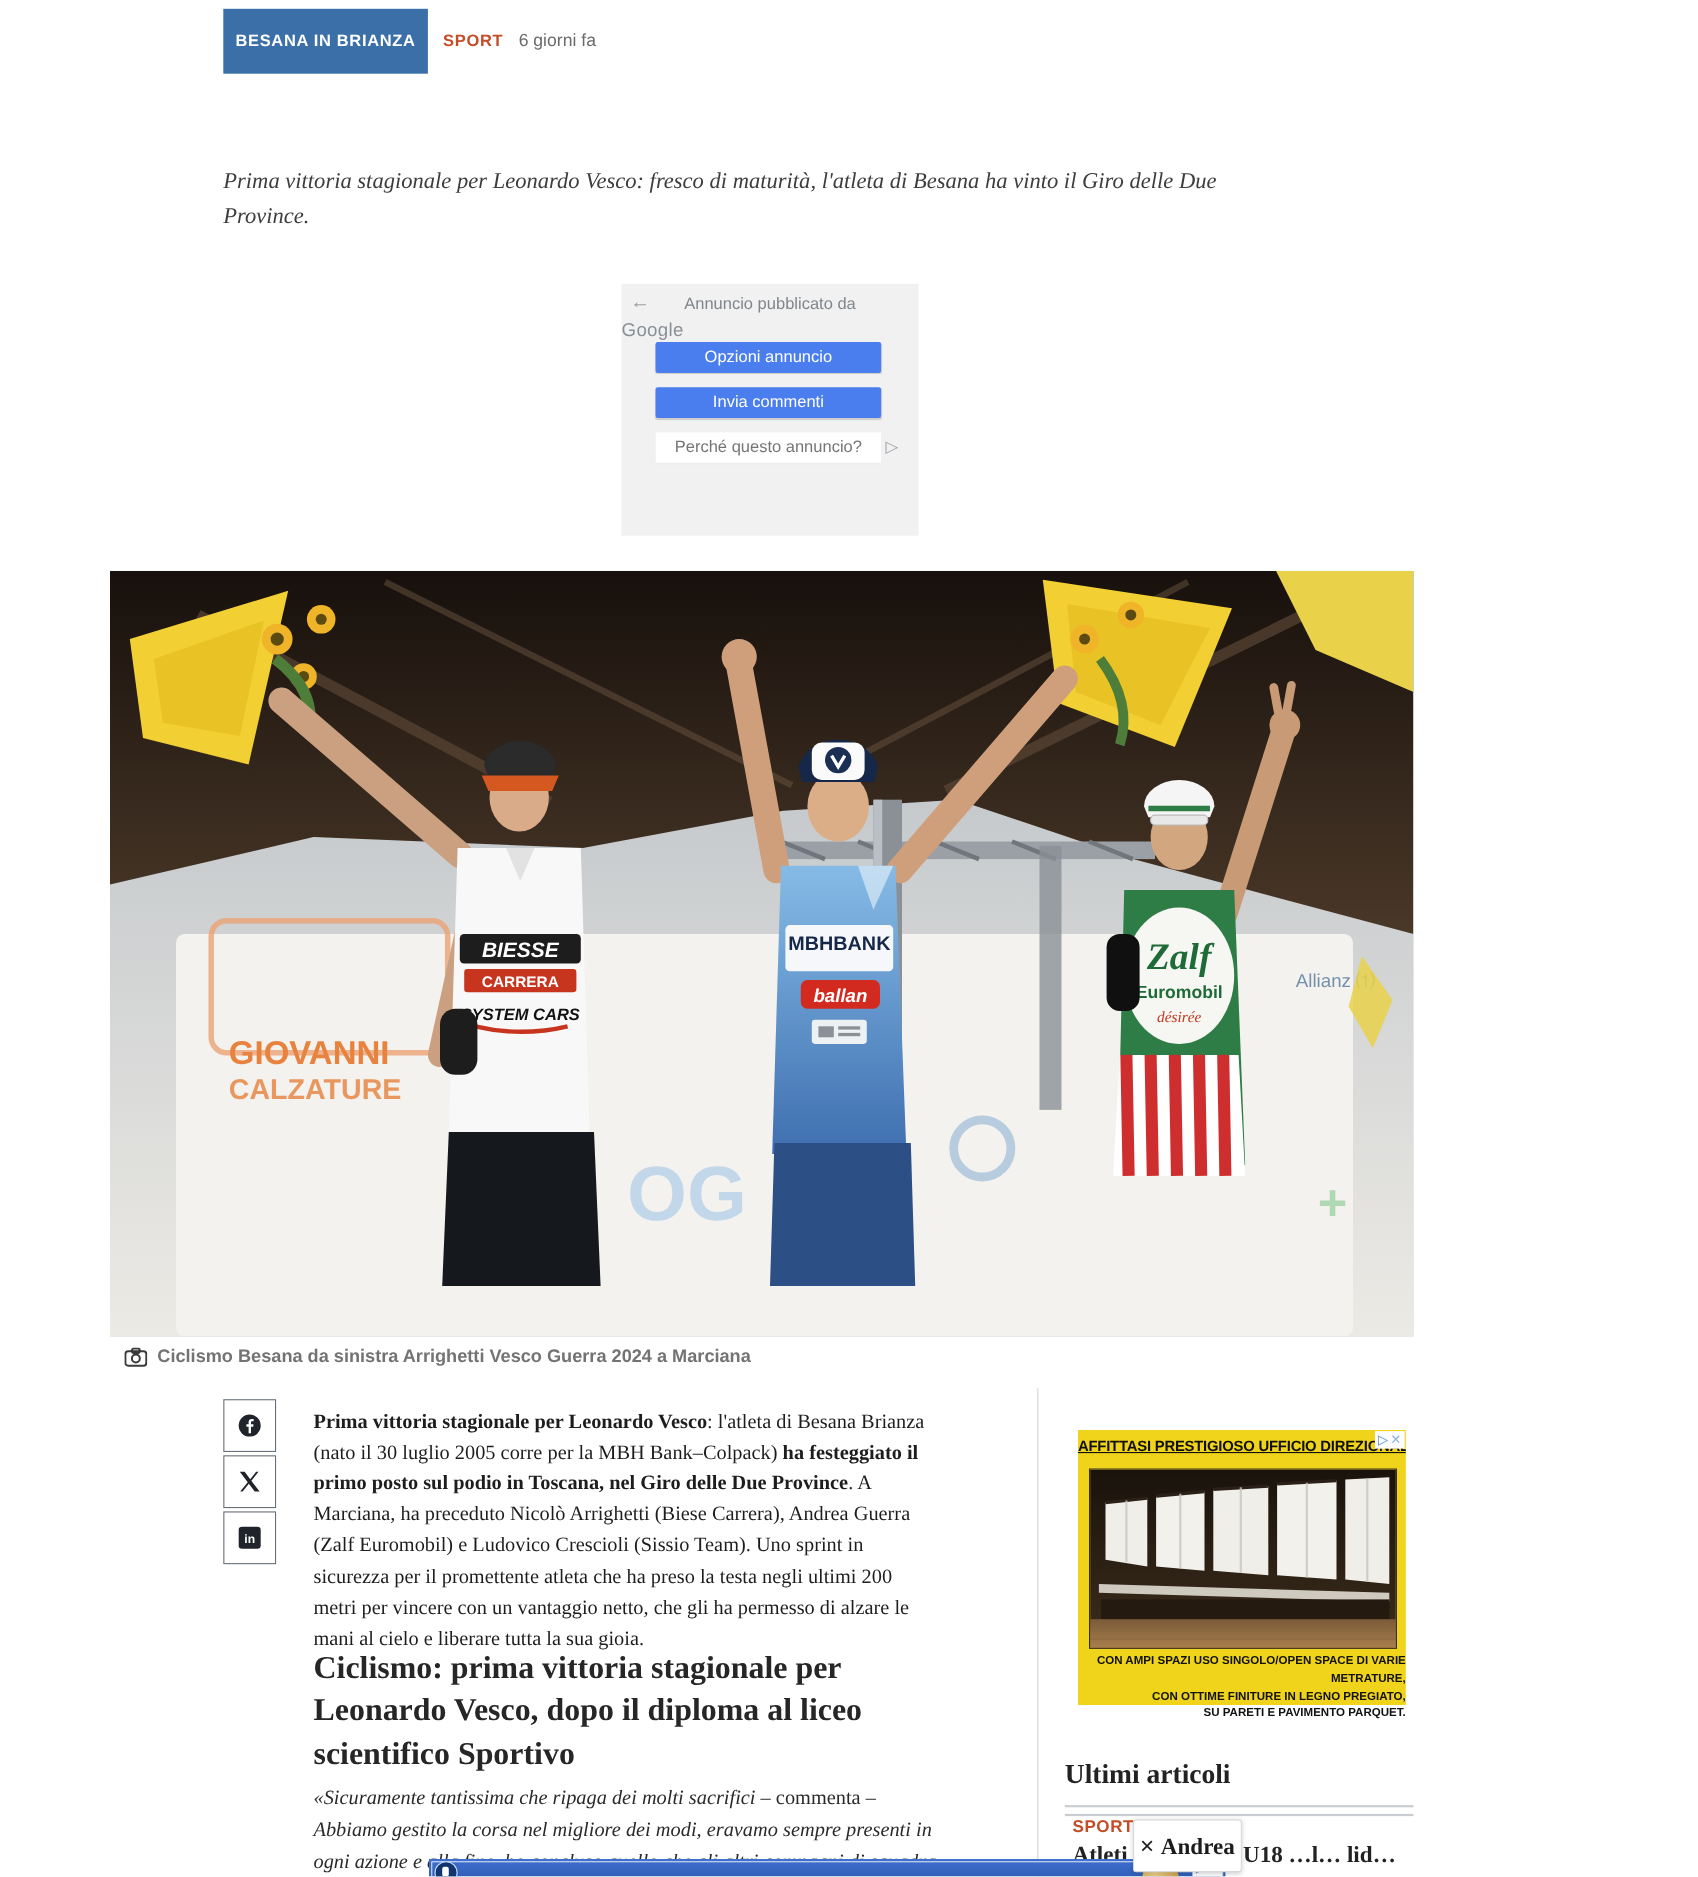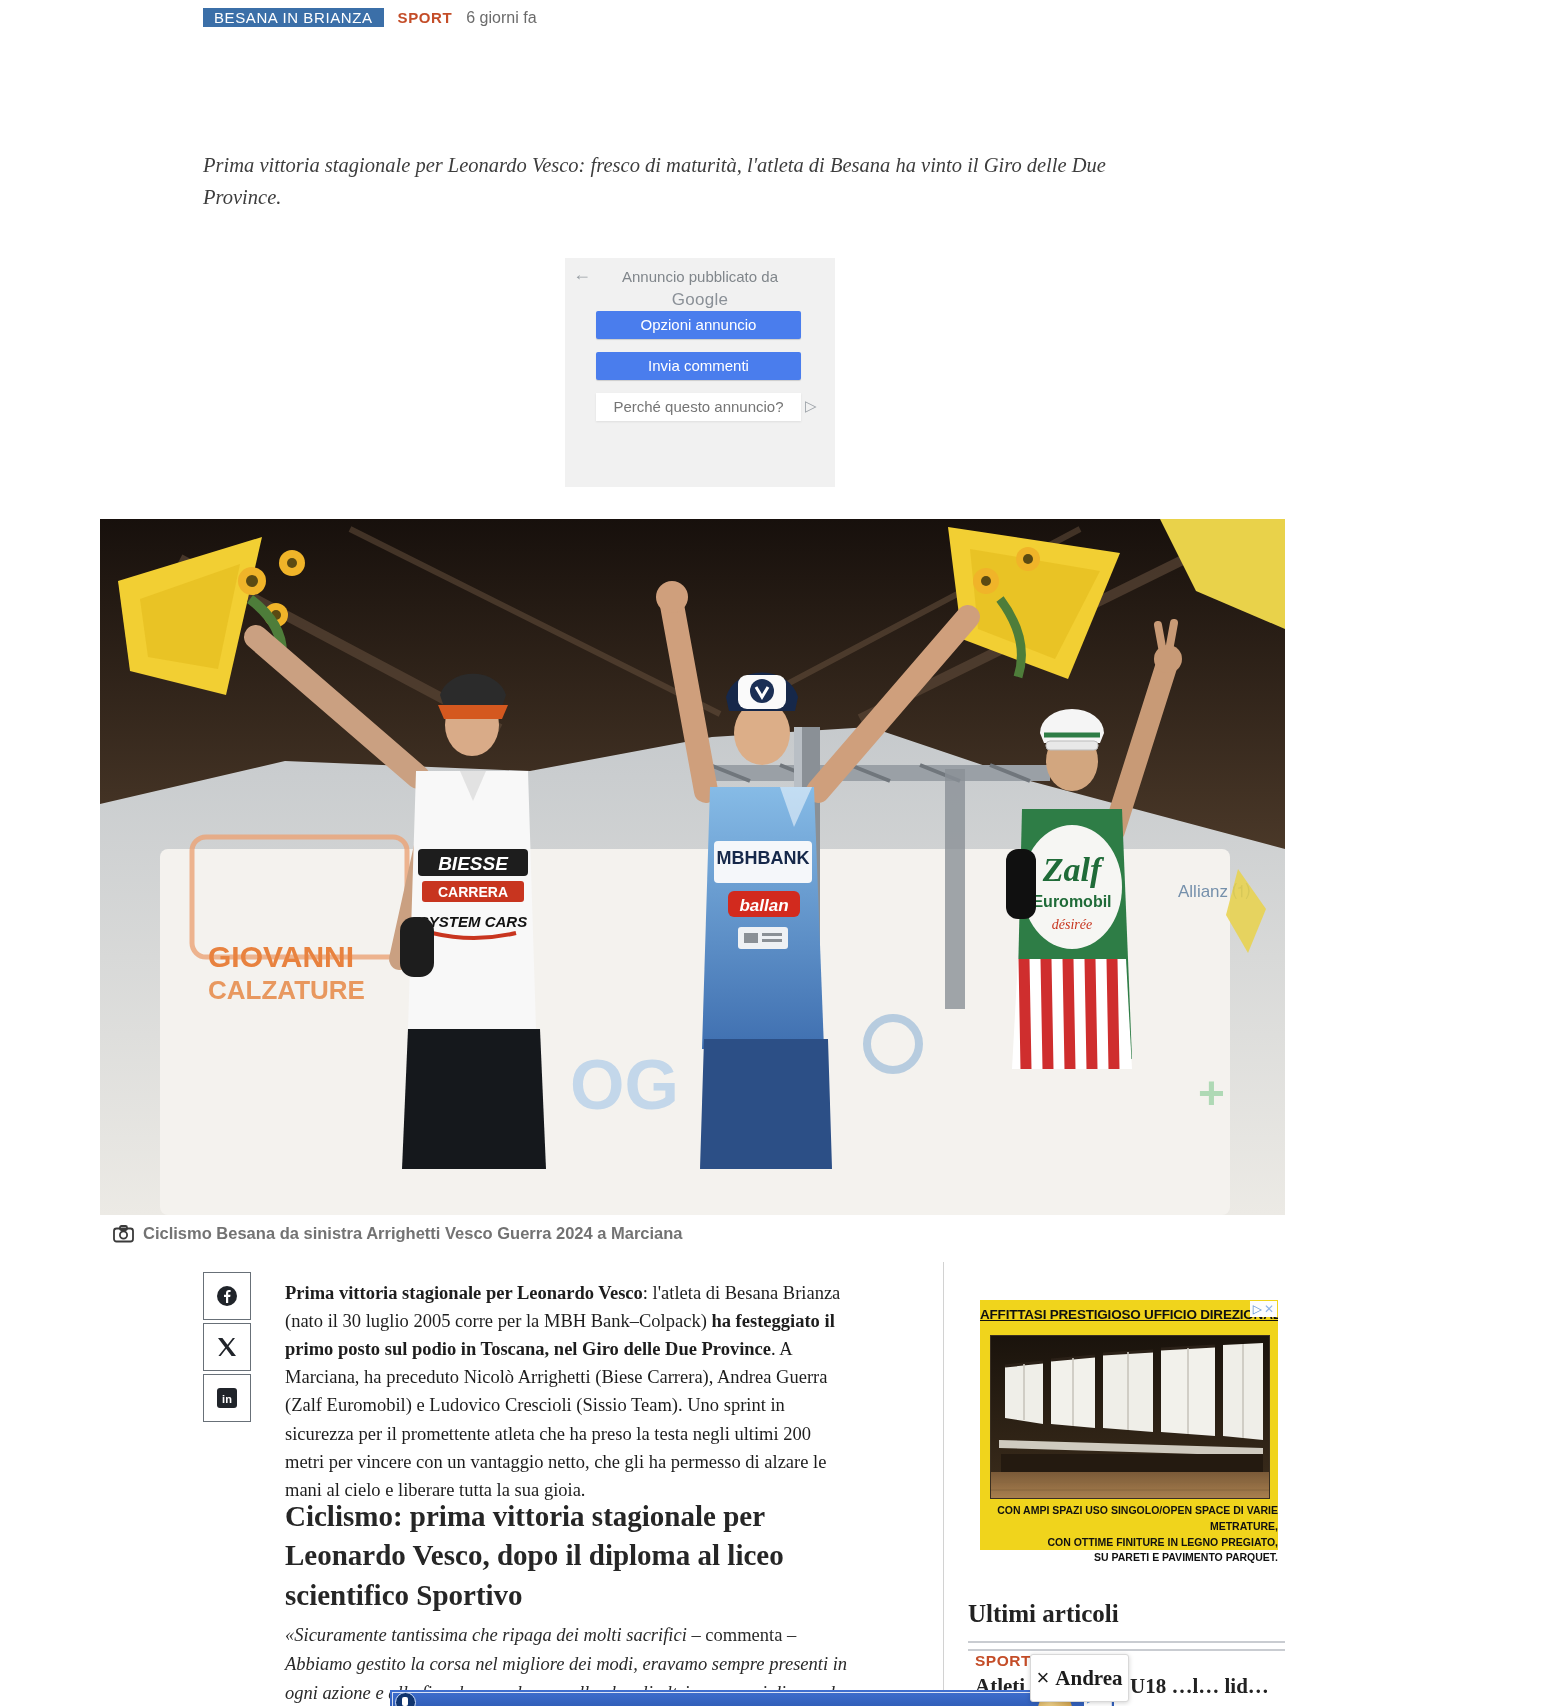--- a/index.html
+++ b/index.html
@@ -2,35 +2,35 @@
 <html><head>
 <meta charset="utf-8">
 <style>
   html,body{margin:0;padding:0;background:#fff;}
   .page{position:relative;width:1544px;height:1706px;background:#fff;overflow:hidden;
         font-family:"Liberation Sans","DejaVu Sans",sans-serif;color:#222;}
   .serif{font-family:"Liberation Serif","DejaVu Serif",serif;}
 
   
   .meta-row{position:absolute;left:203px;top:8px;display:flex;align-items:center;gap:14px;}
-  .badge{background:#3b6fa8;color:#fff;font-weight:400;font-size:15px;letter-spacing:.6px;
-         padding:1px 11px;}
+  .badge{background:#3b6fa8;color:#fff;font-weight:700;font-size:15px;letter-spacing:.6px;
+         padding:21px 11px;}
   .section-link{color:#c44d28;font-weight:700;font-size:15px;letter-spacing:.6px;}
   .time-ago{color:#6b6b6b;font-size:16px;}
 
   .headline{position:absolute;left:203px;top:50px;width:965px;font-weight:700;font-size:34px;
             line-height:1.3;color:#262626;letter-spacing:-.2px;}
   .standfirst{position:absolute;left:203px;top:150px;width:965px;font-style:italic;font-size:20.5px;
               line-height:1.55;color:#3d3d3d;}
 
   
   .gad{position:absolute;left:565px;top:258px;width:270px;height:229px;background:#f1f1f1;}
   .gad .back{position:absolute;left:8px;top:6px;font-size:18px;color:#9aa0a6;cursor:default;}
   .gad .l1{position:absolute;left:0;top:10px;width:100%;text-align:center;color:#80868b;font-size:15px;}
-  .gad .l2{position:absolute;left:0;top:32px;width:100%;text-align:center;color:#8a9097;font-size:17px;letter-spacing:.3px;}
+  .gad .l2{position:absolute;left:0;top:32px;width:100%;color:#8a9097;font-size:17px;letter-spacing:.3px;}
   .gad .gbtn{position:absolute;left:31px;width:205px;height:28px;background:#4a7ded;color:#fff;
              font-size:15px;border:none;border-radius:2px;text-align:center;line-height:28px;
              box-shadow:0 1px 1px rgba(0,0,0,.15);}
   .gad .b1{top:53px;} .gad .b2{top:94px;}
   .gad .why{position:absolute;left:31px;top:135px;width:205px;height:28px;background:#fff;color:#757575;
             font-size:15px;text-align:center;line-height:28px;box-shadow:0 1px 2px rgba(0,0,0,.08);}
   .gad .achoice{position:absolute;left:240px;top:139px;color:#9aa0a6;font-size:15px;}
 
   
   .photo{position:absolute;left:100px;top:519px;width:1185px;height:696px;overflow:hidden;background:#cfd3d6;}

